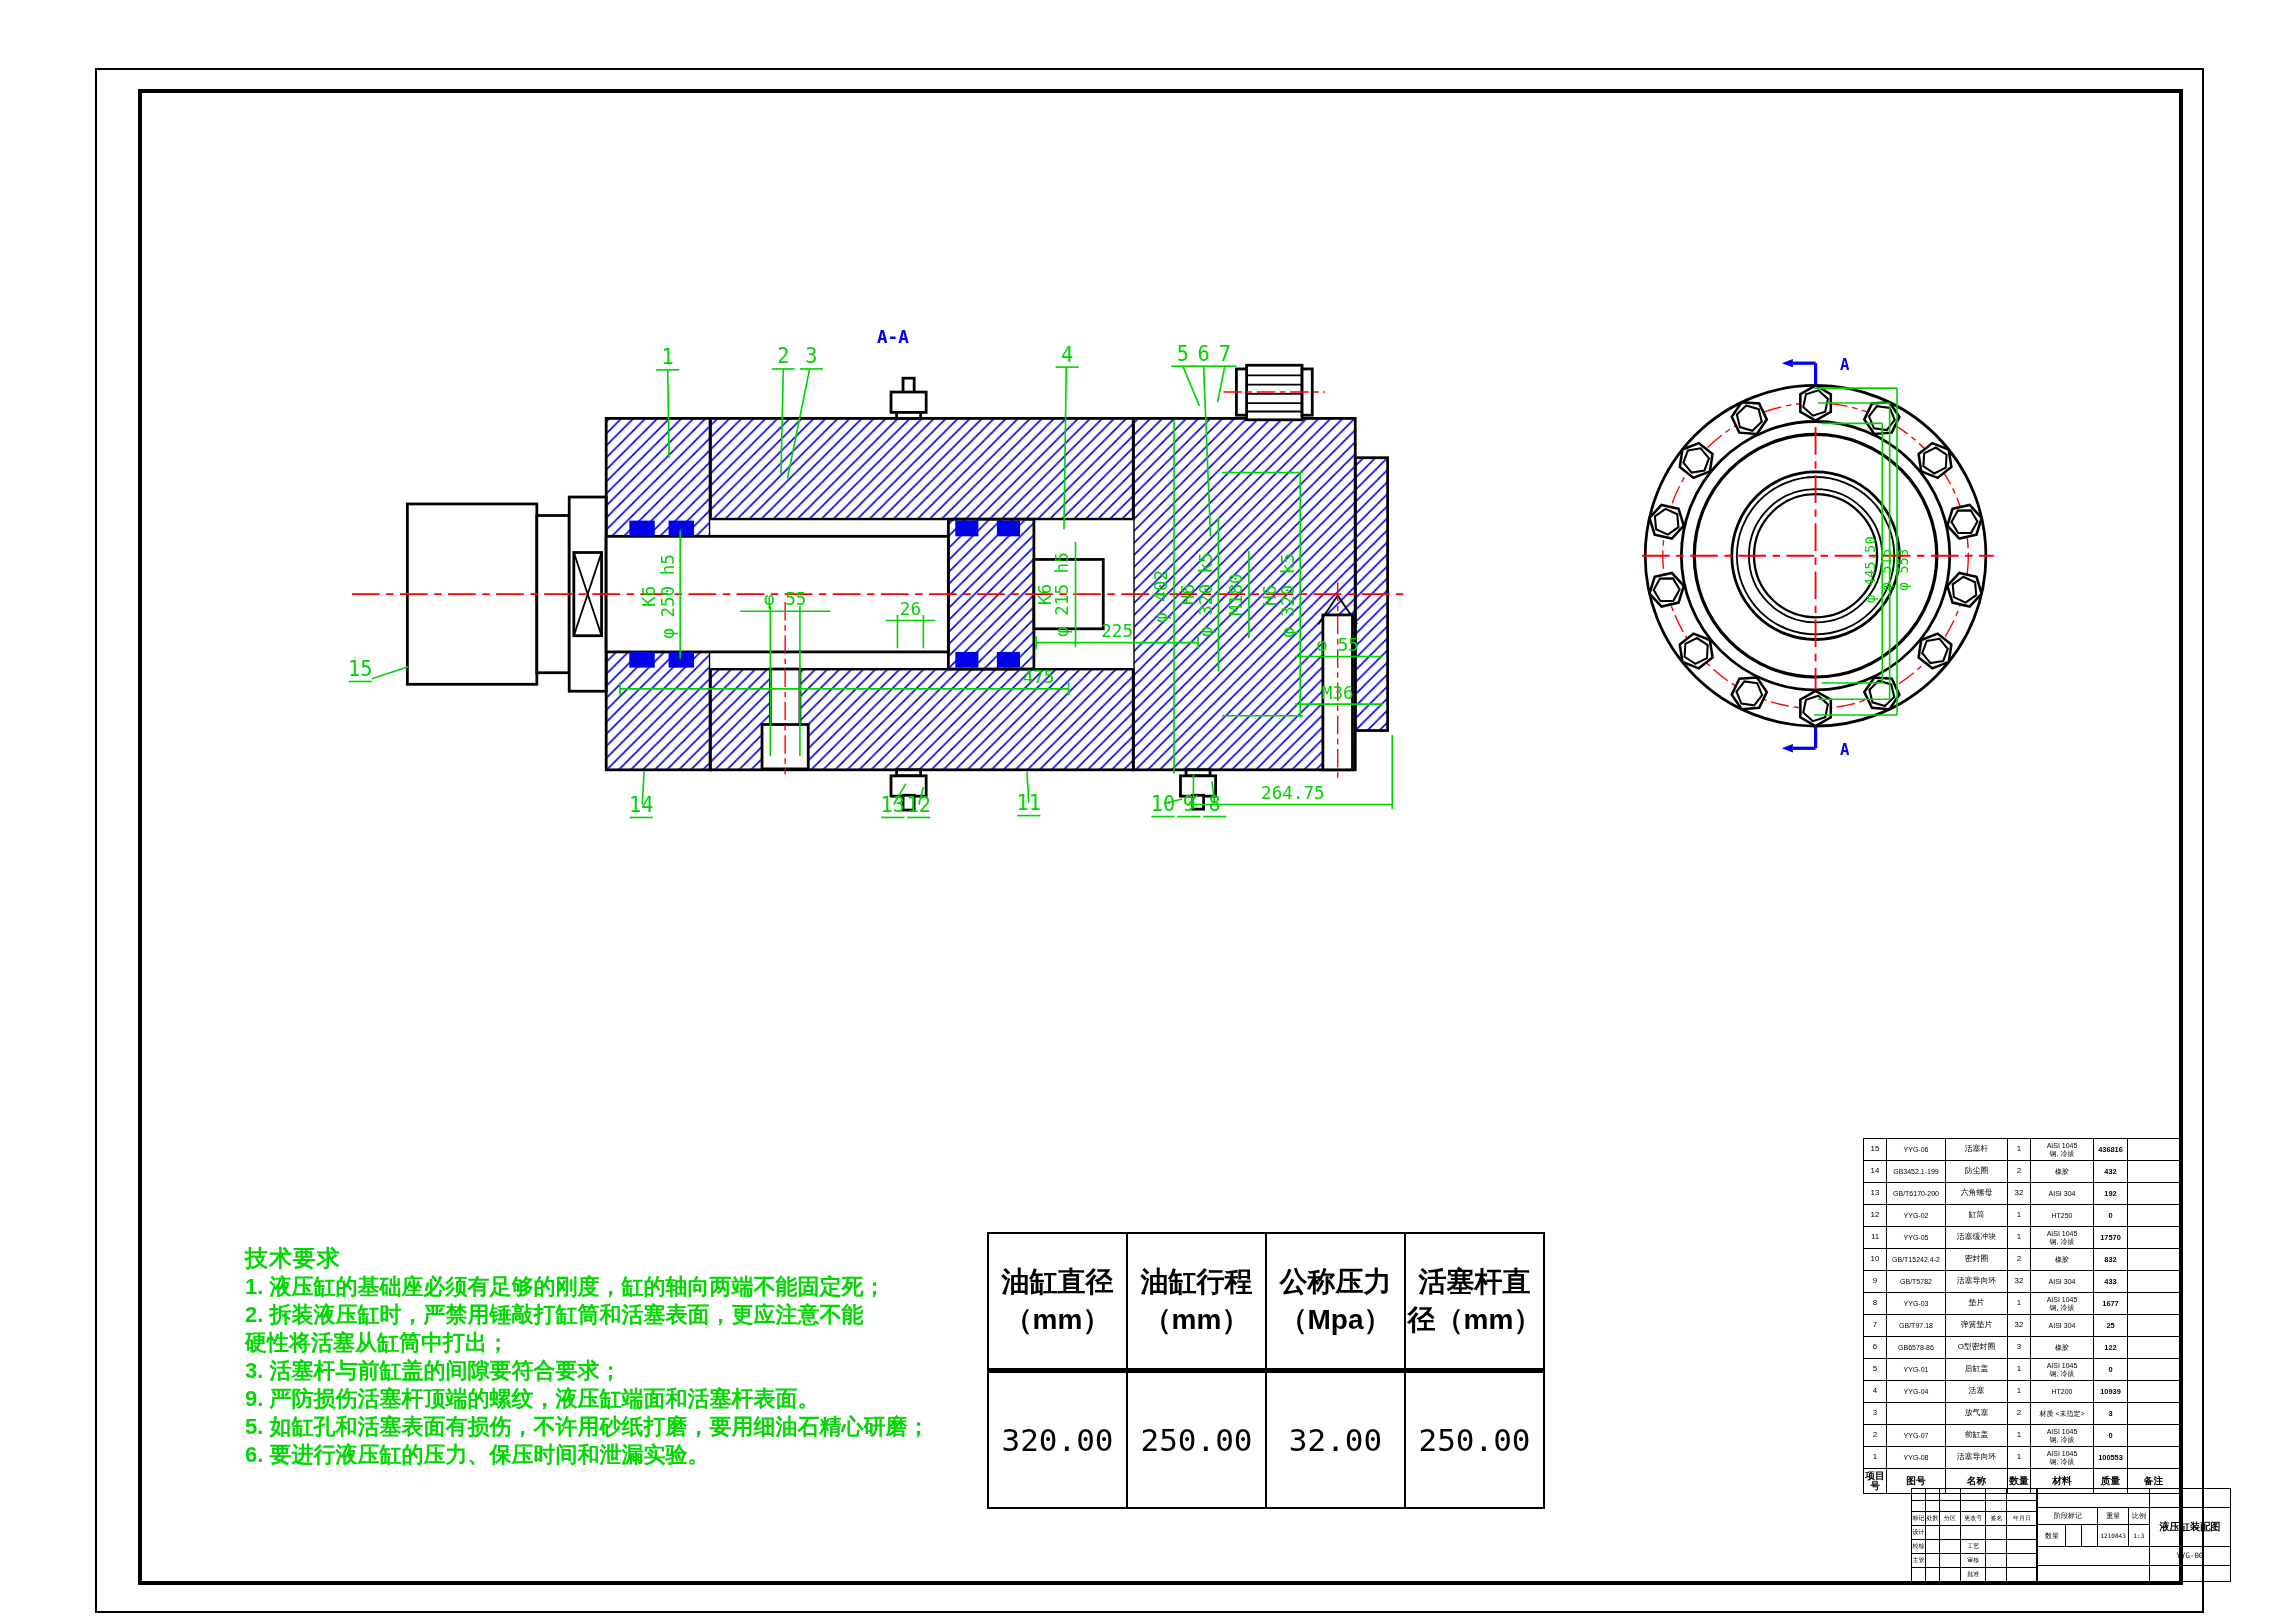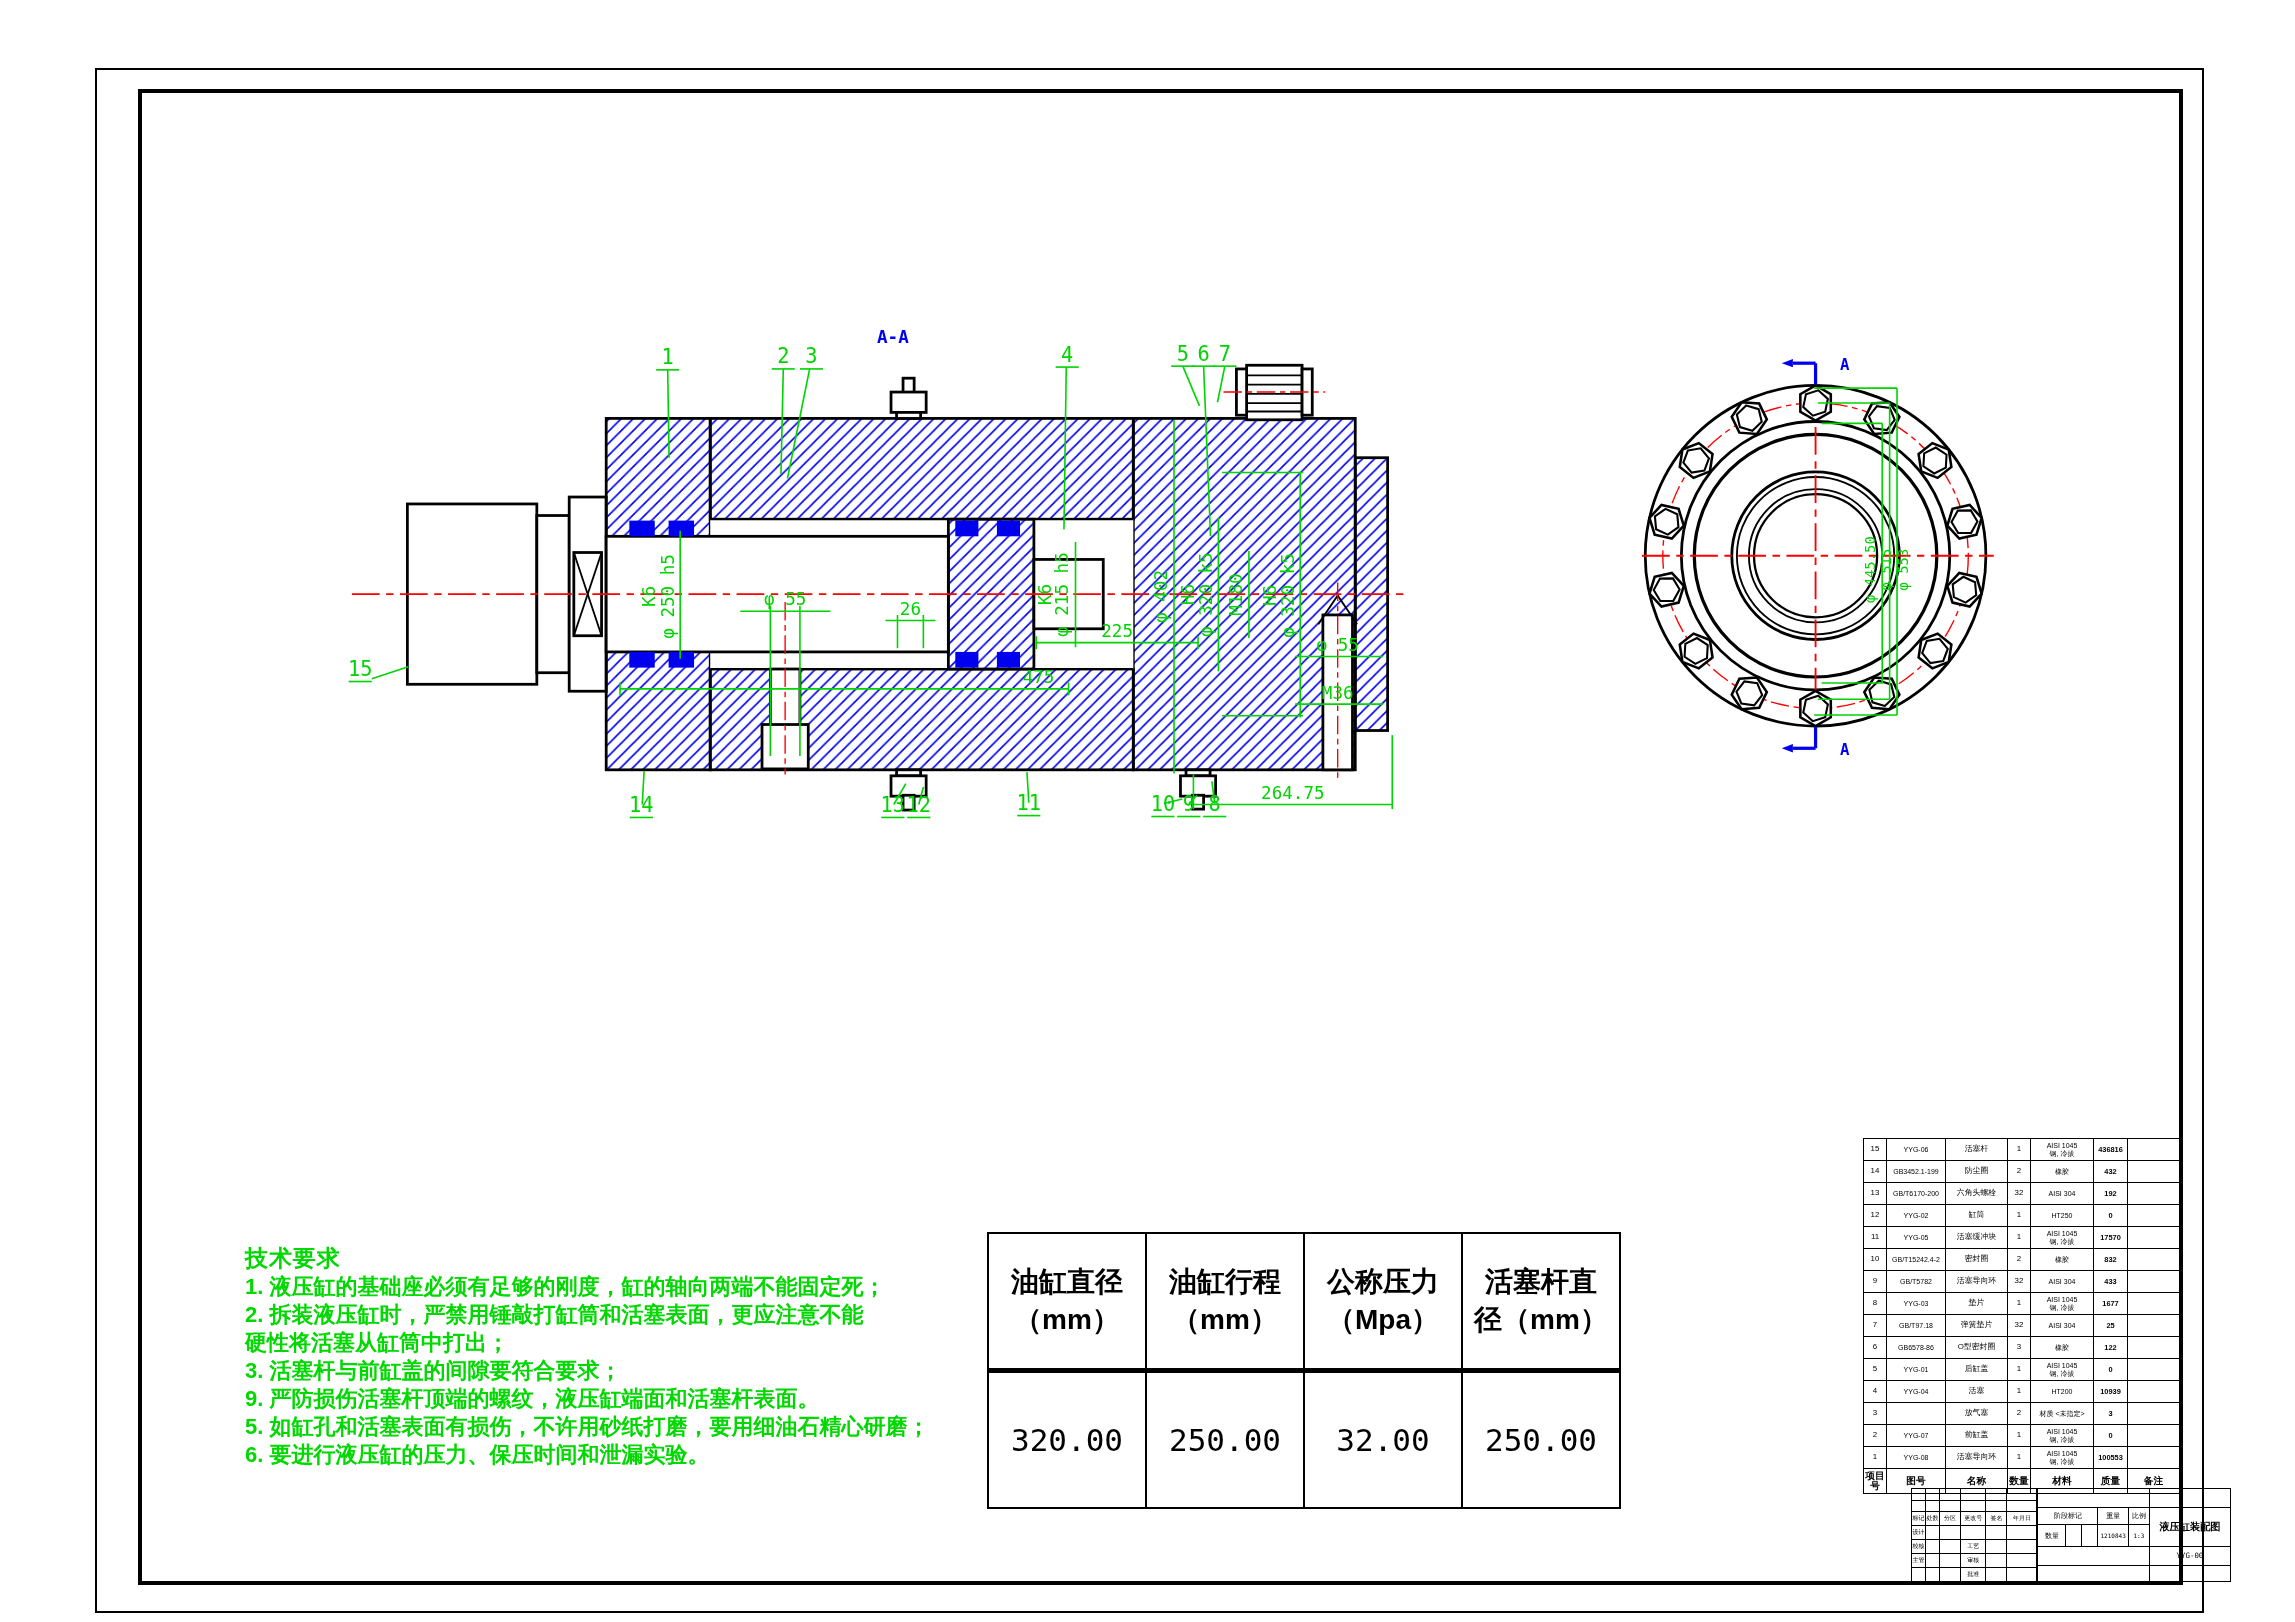--- a/index.html
+++ b/index.html
@@ -16,21 +16,21 @@
   .border-outer{left:95px;top:68px;width:2109px;height:1545px;border:2.8px solid var(--ink);}
   .border-inner{left:138px;top:89px;width:2045px;height:1496px;border:4.2px solid var(--ink);}
 
   
   .tech{left:245px;top:1244px;width:749px;color:var(--cad-green-text);font-weight:bold;}
   .tech .tech-title{font-size:23px;line-height:29px;letter-spacing:0.9px;}
   .tech .tech-line{font-size:22px;line-height:28px;white-space:nowrap;}
 
   
   table{border-collapse:collapse;table-layout:fixed;}
-  .param-table{left:987px;top:1232px;width:634px;height:275px;padding-left:31px;}
+  .param-table{left:987px;top:1232px;width:558px;height:275px;padding-left:31px;}
   .param-table td{border:2.8px solid var(--ink);text-align:center;vertical-align:middle;}
   .param-table .ph{height:137px;font-size:28px;font-weight:bold;border-bottom-width:5.6px;}
   .param-table .pv{height:138px;font-size:31px;font-family:"DejaVu Sans Mono",monospace;}
 
   
   .bom{left:1863px;top:1138px;width:317px;}
   .bom td,.bom th{border:1.9px solid var(--ink);text-align:center;vertical-align:middle;
       font-size:7.9px;line-height:1.05;padding:0;overflow:hidden;white-space:pre-line;}
   .bom tr{height:22px;}
   .bom tr.bom-head{height:24.5px;}
@@ -432,21 +432,21 @@
         <td class="c-code">GB3452.1-199</td>
         <td class="c-name">防尘圈</td>
         <td class="c-qty">2</td>
         <td class="c-material">橡胶</td>
         <td class="c-mass">432</td>
         <td class="c-note"></td>
       </tr>
       <tr>
         <td class="c-no">13</td>
         <td class="c-code">GB/T6170-200</td>
-        <td class="c-name">六角头螺栓</td>
+        <td class="c-name">六角螺母</td>
         <td class="c-qty">32</td>
         <td class="c-material">AISI 304</td>
         <td class="c-mass">192</td>
         <td class="c-note"></td>
       </tr>
       <tr>
         <td class="c-no">12</td>
         <td class="c-code">YYG-02</td>
         <td class="c-name">缸筒</td>
         <td class="c-qty">1</td>

